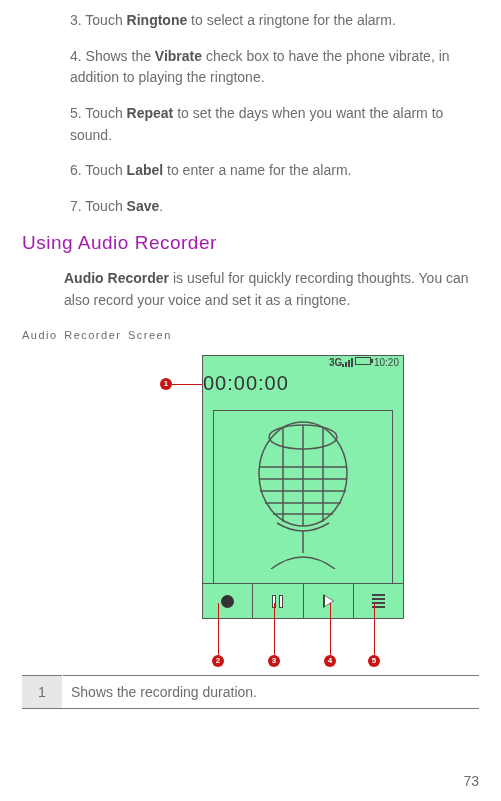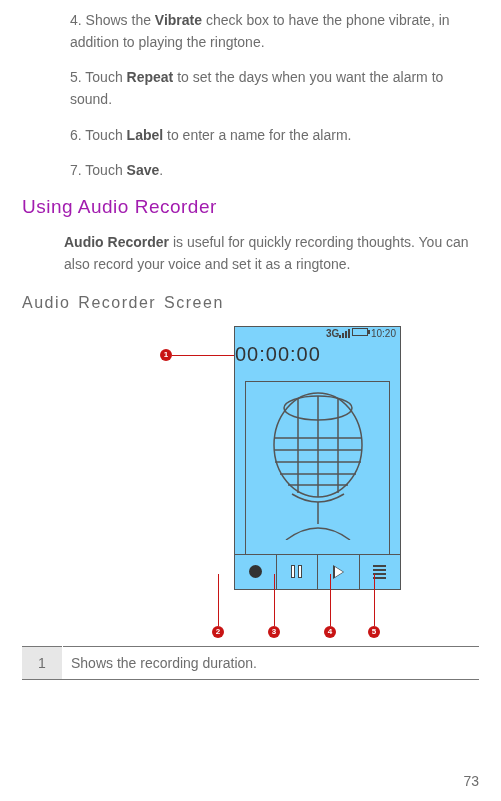--- a/index.html
+++ b/index.html
@@ -36,42 +36,41 @@
     letter-spacing: 0.5px;
   }
   .intro {
     margin: 0 0 18px 42px;
     line-height: 1.55;
     color: #6d6d6d;
   }
   h3.subsection {
     margin: 12px 0 14px 0;
     font-weight: 400;
-    font-size: 16px;
+    font-size: 11px;
     color: #6b6b6b;
     letter-spacing: 1.5px;
     word-spacing: 2px;
   }
 
   
   .figure-wrap {
     position: relative;
     width: 100%;
     height: 320px;
   }
   .phone {
     position: absolute;
     left: 180px;
     top: 0;
-    width: 167px;
+    width: 202px;
     height: 264px;
     border: 1.5px solid #555;
-    background: #7dd3fc;
+    background: #86efac;
     box-sizing: border-box;
-    margin-left: 32px;
   }
   .statusbar {
     height: 14px;
     border-bottom: none;
     position: relative;
   }
   .status-icons {
     position: absolute;
     right: 4px;
     top: 1px;
@@ -224,20 +223,26 @@
     bottom: 12px;
     color: #6d6d6d;
     font-size: 14px;
   }
 </style>
 </head>
 <body>
 
 <div class="page">
 
+  <div class="ol-item">
+    <span class="num">3.</span>
+    <span class="text">
+      <span>Touch </span><span class="bold">Ringtone</span><span> to select a ringtone for the alarm.</span>
+    </span>
+  </div>
 
   <div class="ol-item">
     <span class="num">4.</span>
     <span class="text">
       <span>Shows the </span><span class="bold">Vibrate</span><span> check box to have the phone vibrate, in addition to playing the ringtone.</span>
     </span>
   </div>
 
   <div class="ol-item">
     <span class="num">5.</span>

